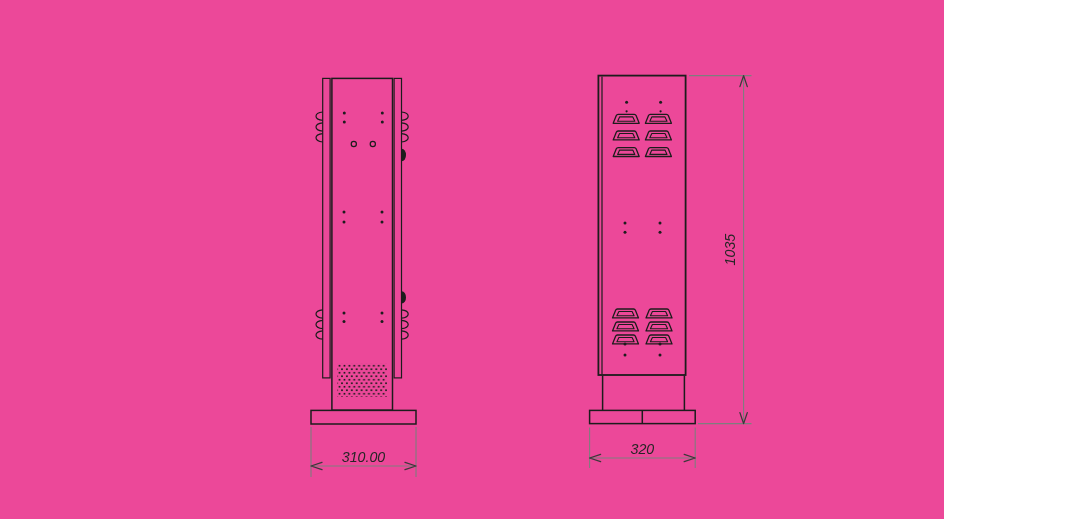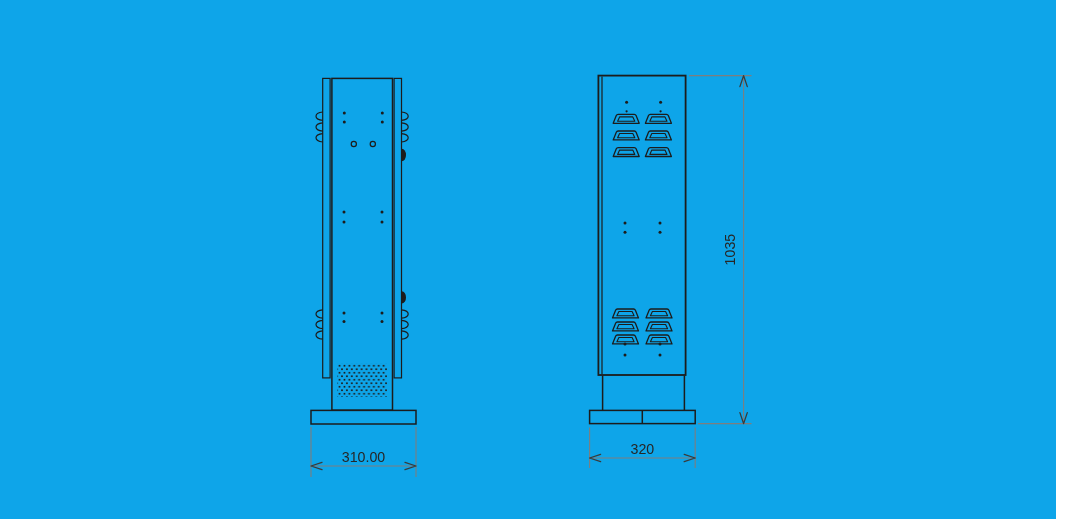--- a/index.html
+++ b/index.html
@@ -3,24 +3,25 @@
 <meta charset="utf-8">
 <style>
   html, body {
     margin: 0;
     padding: 0;
     background: #ffffff;
     font-family: "Liberation Sans", sans-serif;
   }
   .canvas {
     position: relative;
-    width: 1056px;
+    width: 944px;
     height: 519px;
-    background: #0ea5e9;
+    background: #ec4899;
     overflow: hidden;
+    font-style: italic;
   }
   svg { display: block; }
   .outline-thick  { stroke: #1c1c1c; stroke-width: 1.8; fill: none; }
   .outline-mid    { stroke: #1c1c1c; stroke-width: 1.5; fill: none; }
   .outline-thin   { stroke: #1c1c1c; stroke-width: 1.2; fill: none; }
   .fill-dark      { fill: #1c1c1c; stroke: none; }
   .dim-line       { stroke: #7e7e7e; stroke-width: 1.1; fill: none; }
   .dim-arrow      { stroke: #3a3a3a; stroke-width: 1.3; fill: none;
                     stroke-linecap: round; stroke-linejoin: round; }
   .dim-text       { fill: #262626; font-size: 14.2px;

